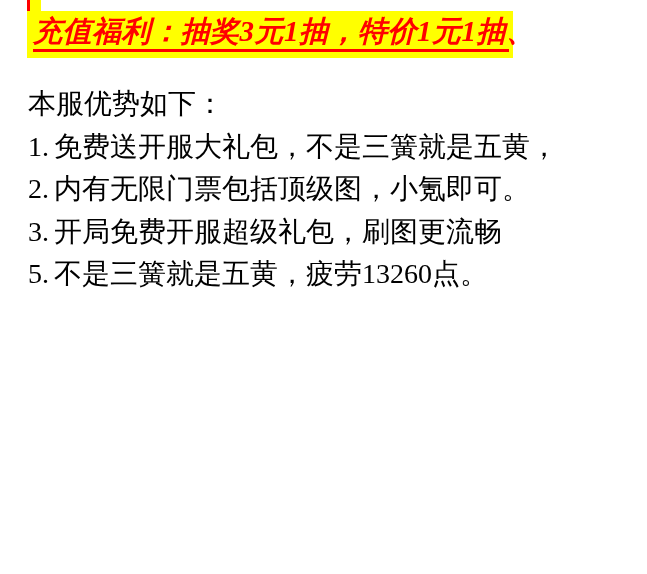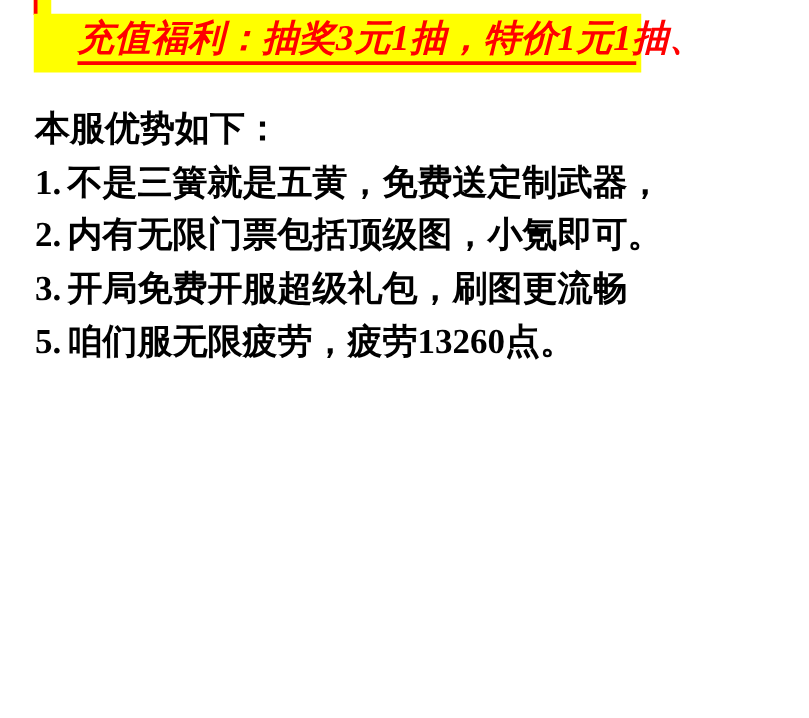--- a/index.html
+++ b/index.html
@@ -34,24 +34,23 @@
     display:block;
     height:100%;
     border-bottom:3px solid var(--accent-red);
     color:var(--accent-red);
     font-style:italic;
     font-weight:bold;
     font-size:29px;
     line-height:37px;
     white-space:nowrap;
     letter-spacing:0.5px;
-    margin-left:29px;
   }
   .content{
-    position:absolute;left:28px;top:83px;width:615px;font-weight:bold;
+    position:absolute;left:28px;top:83px;width:615px;
   }
   .content p{
     margin:0;
     font-size:28px;
     line-height:42.5px;
     color:var(--body-text);
     white-space:nowrap;
   }
   .num{
     display:inline-block;
@@ -63,26 +62,26 @@
 
 <div class="highlight-tab"></div>
 
 <div class="banner">
   <span class="banner-text">充值福利：抽奖3元1抽，特价1元1抽、</span>
 </div>
 
 <div class="content">
   <p>本服优势如下：</p>
 
-  <p><span class="num">1.</span><span>不是三簧就是五黄，免费送定制武器，</span></p>
+  <p><span class="num">1.</span><span>免费送开服大礼包，不是三簧就是五黄，</span></p>
 
   <p><span class="num">2.</span><span>内有无限门票包括顶级图，小氪即可。</span></p>
 
   <p><span class="num">3.</span><span>开局免费开服超级礼包，刷图更流畅</span></p>
 
 
-  <p><span class="num">5.</span><span>咱们服无限疲劳，疲劳13260点。</span></p>
+  <p><span class="num">5.</span><span>不是三簧就是五黄，疲劳13260点。</span></p>
 
 
 
 
 
 </div>
 
 </body></html>

